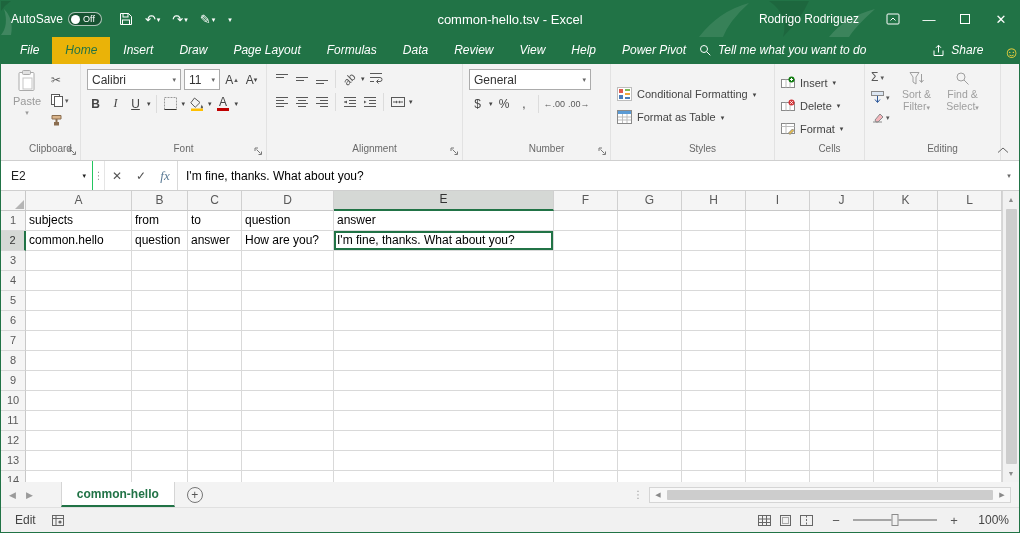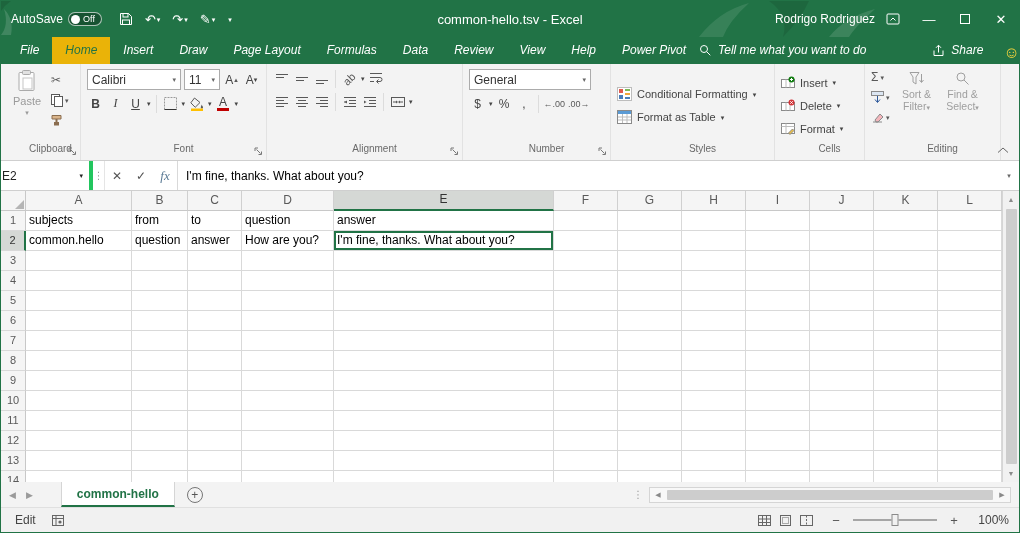--- a/index.html
+++ b/index.html
@@ -12,21 +12,21 @@
   .leaves { position:absolute; top:0; pointer-events:none; }
   .leaves.l { left:0; } .leaves.r { right:140px; }
   .autosave { display:flex; align-items:center; gap:5px; margin-left:10px; font-size:12px; }
   .pill { display:inline-flex; align-items:center; gap:3px; background:rgba(0,0,0,.28); border:1px solid rgba(255,255,255,.65); border-radius:8px; padding:1px 6px 1px 2px; font-size:9px; }
   .pill .dot { width:9px; height:9px; border-radius:50%; background:#fff; display:inline-block; }
   .qat { display:flex; align-items:center; gap:2px; margin-left:12px; }
   .qbtn { display:flex; align-items:center; padding:3px 5px; font-size:13px; color:#fff; }
   .qbtn .chev { font-size:7px; margin-left:1px; }
   .wtitle { position:absolute; left:50%; transform:translateX(-50%); font-size:13px; white-space:nowrap; }
   .tbright { margin-left:auto; display:flex; align-items:center; height:100%; position:relative; }
-  .username { font-size:12px; }
+  .username { font-size:12px; margin-right:16px; }
   .winbtn { width:36px; height:36px; display:flex; align-items:center; justify-content:center; color:#fff; font-size:13px; }
   .maxbox { width:10px; height:10px; border:1px solid #fff; display:inline-block; }
   .chev { font-size:7px; color:inherit; line-height:1; }
 
   
   .tabrow { height:27px; background:#217346; display:flex; align-items:flex-end; color:#fff; flex:none;font-style:italic; }
   .rtabs { display:flex; height:100%; align-items:flex-end; margin-left:6px; }
   .rtab { padding:6px 13px 7px; font-size:12px; white-space:nowrap; }
   .rtab.active { background:#eab308; color:#217346; }
   .tellme { margin-left:auto; display:flex; align-items:center; gap:7px; font-size:12px; padding-bottom:7px; white-space:nowrap; }
@@ -59,21 +59,21 @@
   .decbtn { font-size:9px; color:#595959; letter-spacing:0; }
   .stylerow, .cellrow { display:flex; align-items:center; gap:5px; height:22px; font-size:11px; color:#444; white-space:nowrap; }
   .stack { display:flex; flex-direction:column; justify-content:center; gap:1px; }
   .bigbtn { width:46px; display:flex; flex-direction:column; align-items:center; text-align:center; font-size:10.5px; line-height:12px; color:#8a8a8a; gap:2px; padding-top:2px; }
   .minicol { display:flex; flex-direction:column; gap:4px; margin-right:4px; }
   .dim { opacity:.8; }
   .collapse { position:absolute; right:10px; bottom:6px; }
 
   
   .fbar { height:30px; background:#fff; border-bottom:1px solid #cfcfcf; display:flex; align-items:stretch; flex:none; }
-  .namebox { width:92px; display:flex; align-items:center; justify-content:space-between; padding:0 6px 0 1px; border-right:4px solid #22c55e; font-size:12px; color:#222; }
+  .namebox { width:92px; display:flex; align-items:center; justify-content:space-between; padding:0 6px 0 10px; border-right:1px solid #22c55e; font-size:12px; color:#222; }
   .fgrip { width:12px; display:flex; align-items:center; justify-content:center; color:#9a9a9a; font-size:10px; border-right:1px solid #e5e5e5; }
   .fbtns { display:flex; align-items:center; }
   .fxb { width:24px; height:100%; display:flex; align-items:center; justify-content:center; color:#555; font-size:12px; }
   .fxit { font-family:"Liberation Serif",serif; font-style:italic; color:#5a7a95; font-size:13px; }
   .formula { flex:1; border-left:1px solid #d9d9d9; display:flex; align-items:center; padding-left:8px; font-size:12px; color:#000; }
   .fexp { width:20px; display:flex; align-items:center; justify-content:center; color:#666; }
 
   
   .gridwrap { height:291px; display:flex; flex:none; overflow:hidden; background:#fff; }
   .gridcols { flex:1; overflow:hidden; }

